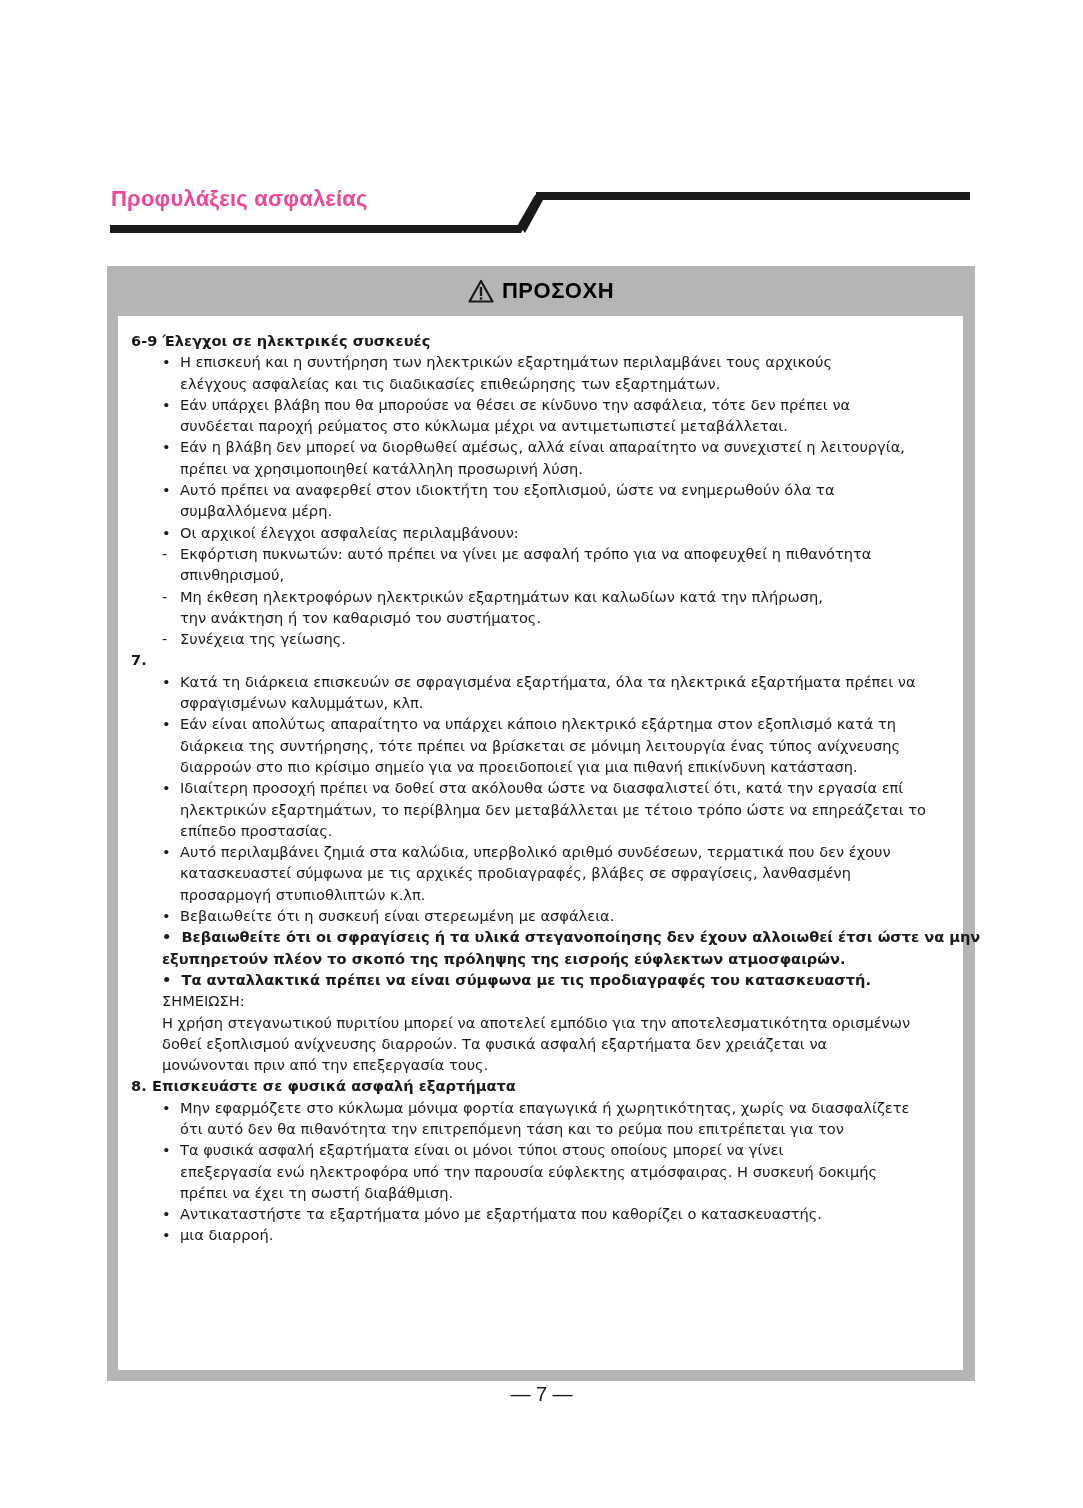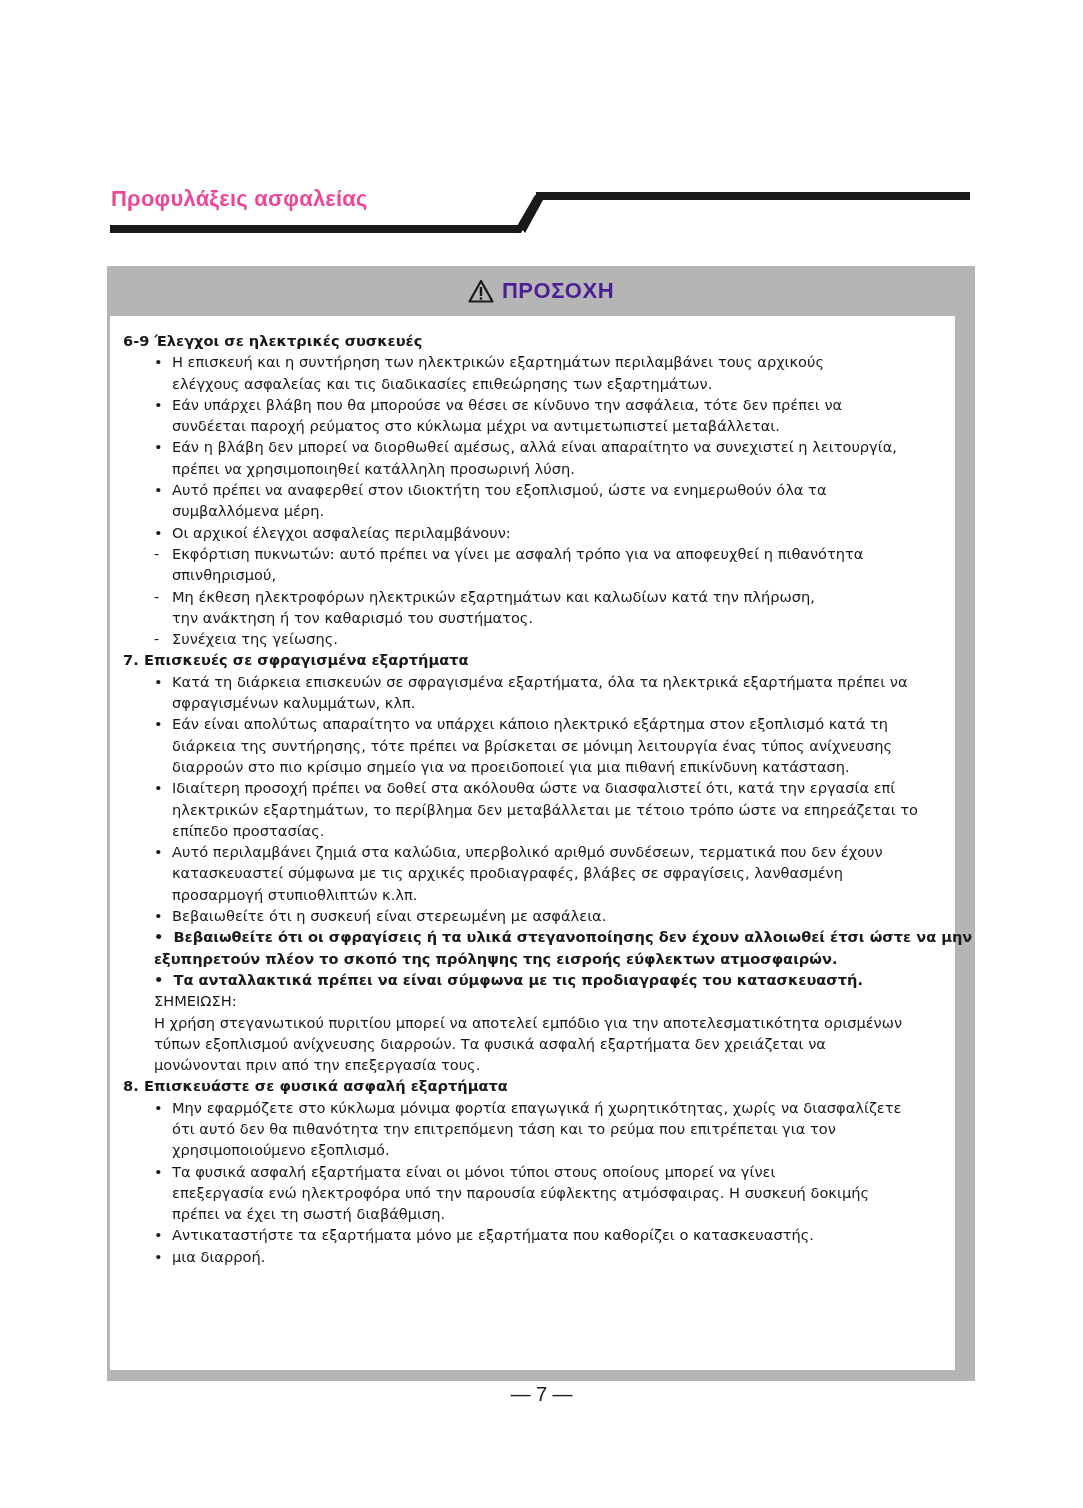--- a/index.html
+++ b/index.html
@@ -15,26 +15,26 @@
   .title-rule { position: absolute; left: 0; top: 0; }
   .caution-box {
     position: absolute; left: 107px; top: 266px; width: 868px; height: 1115px;
     background: #b5b5b5;
   }
   .caution-header {
     position: absolute; left: 0; top: 0; width: 100%; height: 50px;
     display: flex; align-items: center; justify-content: center;
   }
   .caution-title {
-    font-size: 22px; font-weight: bold; color: #4c1d95; margin-left: 8px;
+    font-size: 22px; font-weight: bold; color: #000000; margin-left: 8px;
     font-family: "Liberation Sans", sans-serif; letter-spacing: 0.5px;
   }
   .warn-icon { width: 26px; height: 24px; display: inline-block; }
   .caution-body {
-    position: absolute; left: 3px; top: 50px; width: 845px; height: 1054px;
+    position: absolute; left: 11px; top: 50px; width: 845px; height: 1054px;
     background: #ffffff;
   }
   .content {
     position: absolute; left: 13px; top: 14px; width: 828px;
     font-size: 14.6px; line-height: 21.3px; color: #1a1a1a;
     font-family: "DejaVu Sans", sans-serif;
   }
   .line { white-space: nowrap; }
   .heading { font-weight: bold; }
   .sec { display: flex; }
@@ -109,21 +109,20 @@
         <div class="line">Μη έκθεση ηλεκτροφόρων ηλεκτρικών εξαρτημάτων και καλωδίων κατά την πλήρωση,</div>
         <div class="line">την ανάκτηση ή τον καθαρισμό του συστήματος.</div>
       </div>
       <div class="item">
         <span class="mark">-</span>
         <div class="line">Συνέχεια της γείωσης.</div>
       </div>
 
       <div class="sec line heading">
         <span class="num">7.</span>
-        <span>Επισκευές σε σφραγισμένα εξαρτήματα</span>
       </div>
       <div class="item">
         <span class="mark">•</span>
         <div class="line">Κατά τη διάρκεια επισκευών σε σφραγισμένα εξαρτήματα, όλα τα ηλεκτρικά εξαρτήματα πρέπει να</div>
         <div class="line">σφραγισμένων καλυμμάτων, κλπ.</div>
       </div>
       <div class="item">
         <span class="mark">•</span>
         <div class="line">Εάν είναι απολύτως απαραίτητο να υπάρχει κάποιο ηλεκτρικό εξάρτημα στον εξοπλισμό κατά τη</div>
         <div class="line">διάρκεια της συντήρησης, τότε πρέπει να βρίσκεται σε μόνιμη λειτουργία ένας τύπος ανίχνευσης</div>
@@ -150,33 +149,32 @@
         <div class="line"><span>•</span>&nbsp;&nbsp;<span>Βεβαιωθείτε ότι οι σφραγίσεις ή τα υλικά στεγανοποίησης δεν έχουν αλλοιωθεί έτσι ώστε να μην</span></div>
         <div class="line">εξυπηρετούν πλέον το σκοπό της πρόληψης της εισροής εύφλεκτων ατμοσφαιρών.</div>
       </div>
       <div class="flat-item">
         <div class="line"><span>•</span>&nbsp;&nbsp;<span>Τα ανταλλακτικά πρέπει να είναι σύμφωνα με τις προδιαγραφές του κατασκευαστή.</span></div>
       </div>
 
       <div class="note-block">
         <div class="line">ΣΗΜΕΙΩΣΗ:</div>
         <div class="line">Η χρήση στεγανωτικού πυριτίου μπορεί να αποτελεί εμπόδιο για την αποτελεσματικότητα ορισμένων</div>
-        <div class="line">τύπων εξοπλισμού ανίχνευσης διαρροών. Τα φυσικά ασφαλή εξαρτήματα δεν χρειάζεται να</div>
+        <div class="line">δοθεί εξοπλισμού ανίχνευσης διαρροών. Τα φυσικά ασφαλή εξαρτήματα δεν χρειάζεται να</div>
         <div class="line">μονώνονται πριν από την επεξεργασία τους.</div>
       </div>
 
       <div class="sec line heading">
         <span class="num">8.</span>
         <span>Επισκευάστε σε φυσικά ασφαλή εξαρτήματα</span>
       </div>
       <div class="item">
         <span class="mark">•</span>
         <div class="line">Μην εφαρμόζετε στο κύκλωμα μόνιμα φορτία επαγωγικά ή χωρητικότητας, χωρίς να διασφαλίζετε</div>
         <div class="line">ότι αυτό δεν θα πιθανότητα την επιτρεπόμενη τάση και το ρεύμα που επιτρέπεται για τον</div>
-        <div class="line">χρησιμοποιούμενο εξοπλισμό.</div>
       </div>
       <div class="item">
         <span class="mark">•</span>
         <div class="line">Τα φυσικά ασφαλή εξαρτήματα είναι οι μόνοι τύποι στους οποίους μπορεί να γίνει</div>
         <div class="line">επεξεργασία ενώ ηλεκτροφόρα υπό την παρουσία εύφλεκτης ατμόσφαιρας. Η συσκευή δοκιμής</div>
         <div class="line">πρέπει να έχει τη σωστή διαβάθμιση.</div>
       </div>
       <div class="item">
         <span class="mark">•</span>
         <div class="line">Αντικαταστήστε τα εξαρτήματα μόνο με εξαρτήματα που καθορίζει ο κατασκευαστής.</div>

